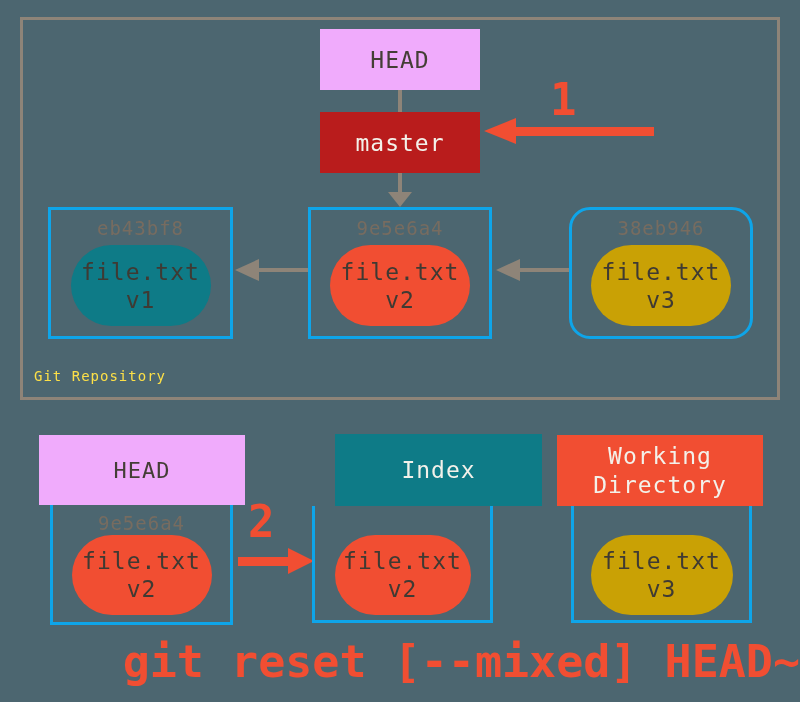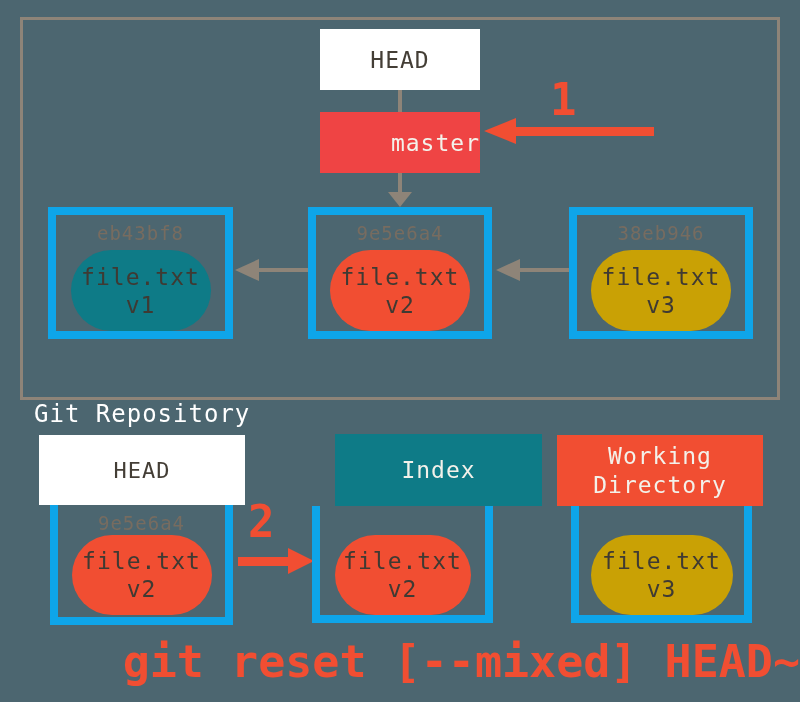--- a/index.html
+++ b/index.html
@@ -10,25 +10,25 @@
     background: #4C6670;
     font-family: "DejaVu Sans Mono", "Liberation Mono", monospace;
     overflow: hidden;
   }
   .abs { position: absolute; box-sizing: border-box; }
   .bordered { border: 3px solid #8E8478; }
   .header-box {
     display: flex; align-items: center; justify-content: center;
     text-align: center; font-size: 23px; letter-spacing: 1px;
   }
-  .cream { background: #ffffff; color: #443E36; }
-  .goldbg { background: #ef4444; color: #F3F1EA; justify-content: flex-end; }
+  .cream { background: #f0abfc; color: #443E36; }
+  .goldbg { background: #b91c1c; color: #F3F1EA; }
   .tealbg { background: #0E7B87; color: #F3F1EA; }
   .redbg  { background: #F14E32; color: #F3F1EA; }
-  .commit-frame { border: 8px solid #0ea5e9; }
+  .commit-frame { border: 3px solid #0ea5e9; }
   .commit-frame.no-top { border-top: none; }
   .hash {
     position: absolute; top: 7px; left: 0; width: 100%;
     text-align: center; color: #776C60; font-size: 19px; letter-spacing: 1px;
   }
   .pill {
     position: absolute; left: 50%; transform: translateX(-50%);
     width: 140px; height: 81px; border-radius: 42px;
     display: flex; flex-direction: column; align-items: center; justify-content: center;
     color: #3F3A33; font-size: 23px; line-height: 28px; letter-spacing: 1px;
@@ -38,21 +38,21 @@
   .pill.gold { background: #C9A105; }
   .gray-line { background: #8E8478; }
   .red-line  { background: #F14E32; }
   .tri { width: 0; height: 0; }
   .tri.down-gray  { border-left: 12px solid transparent; border-right: 12px solid transparent; border-top: 15px solid #8E8478; }
   .tri.left-gray  { border-top: 11px solid transparent; border-bottom: 11px solid transparent; border-right: 24px solid #8E8478; }
   .tri.left-red   { border-top: 13px solid transparent; border-bottom: 13px solid transparent; border-right: 32px solid #F14E32; }
   .tri.right-red  { border-top: 13px solid transparent; border-bottom: 13px solid transparent; border-left: 26px solid #F14E32; }
   .step-num { color: #F14E32; font-size: 44px; font-weight: bold; line-height: 44px; }
   .repo-label {
-    color: #ffffff; font-size: 24px; letter-spacing: 1px; margin-top: 32px;
+    color: #fde047; font-size: 14px; letter-spacing: 1px;
   }
   .command {
     position: absolute; left: 0; top: 635px; width: 100%;
     text-align: right; color: #F14E32; font-size: 45px; font-weight: bold;
     letter-spacing: 0px; white-space: pre;
   }
 </style>
 </head>
 <body>
 
@@ -87,21 +87,21 @@
   </div>
 
   <div class="abs commit-frame" style="left:308px; top:207px; width:184px; height:132px;">
     <div class="hash">9e5e6a4</div>
     <div class="pill red" style="top:35px;">
       <span>file.txt</span>
       <span>v2</span>
     </div>
   </div>
 
-  <div class="abs commit-frame" style="left:569px; top:207px; width:184px; height:132px;">
+  <div class="abs commit-frame" style="left:569px; top:207px; width:184px; height:132px;border-radius:21px;">
     <div class="hash">38eb946</div>
     <div class="pill gold" style="top:35px;">
       <span>file.txt</span>
       <span>v3</span>
     </div>
   </div>
 
   <div class="abs gray-line" style="left:257px; top:268px; width:51px; height:4px;"></div>
   <div class="abs tri left-gray" style="left:235px; top:259px;"></div>
 

